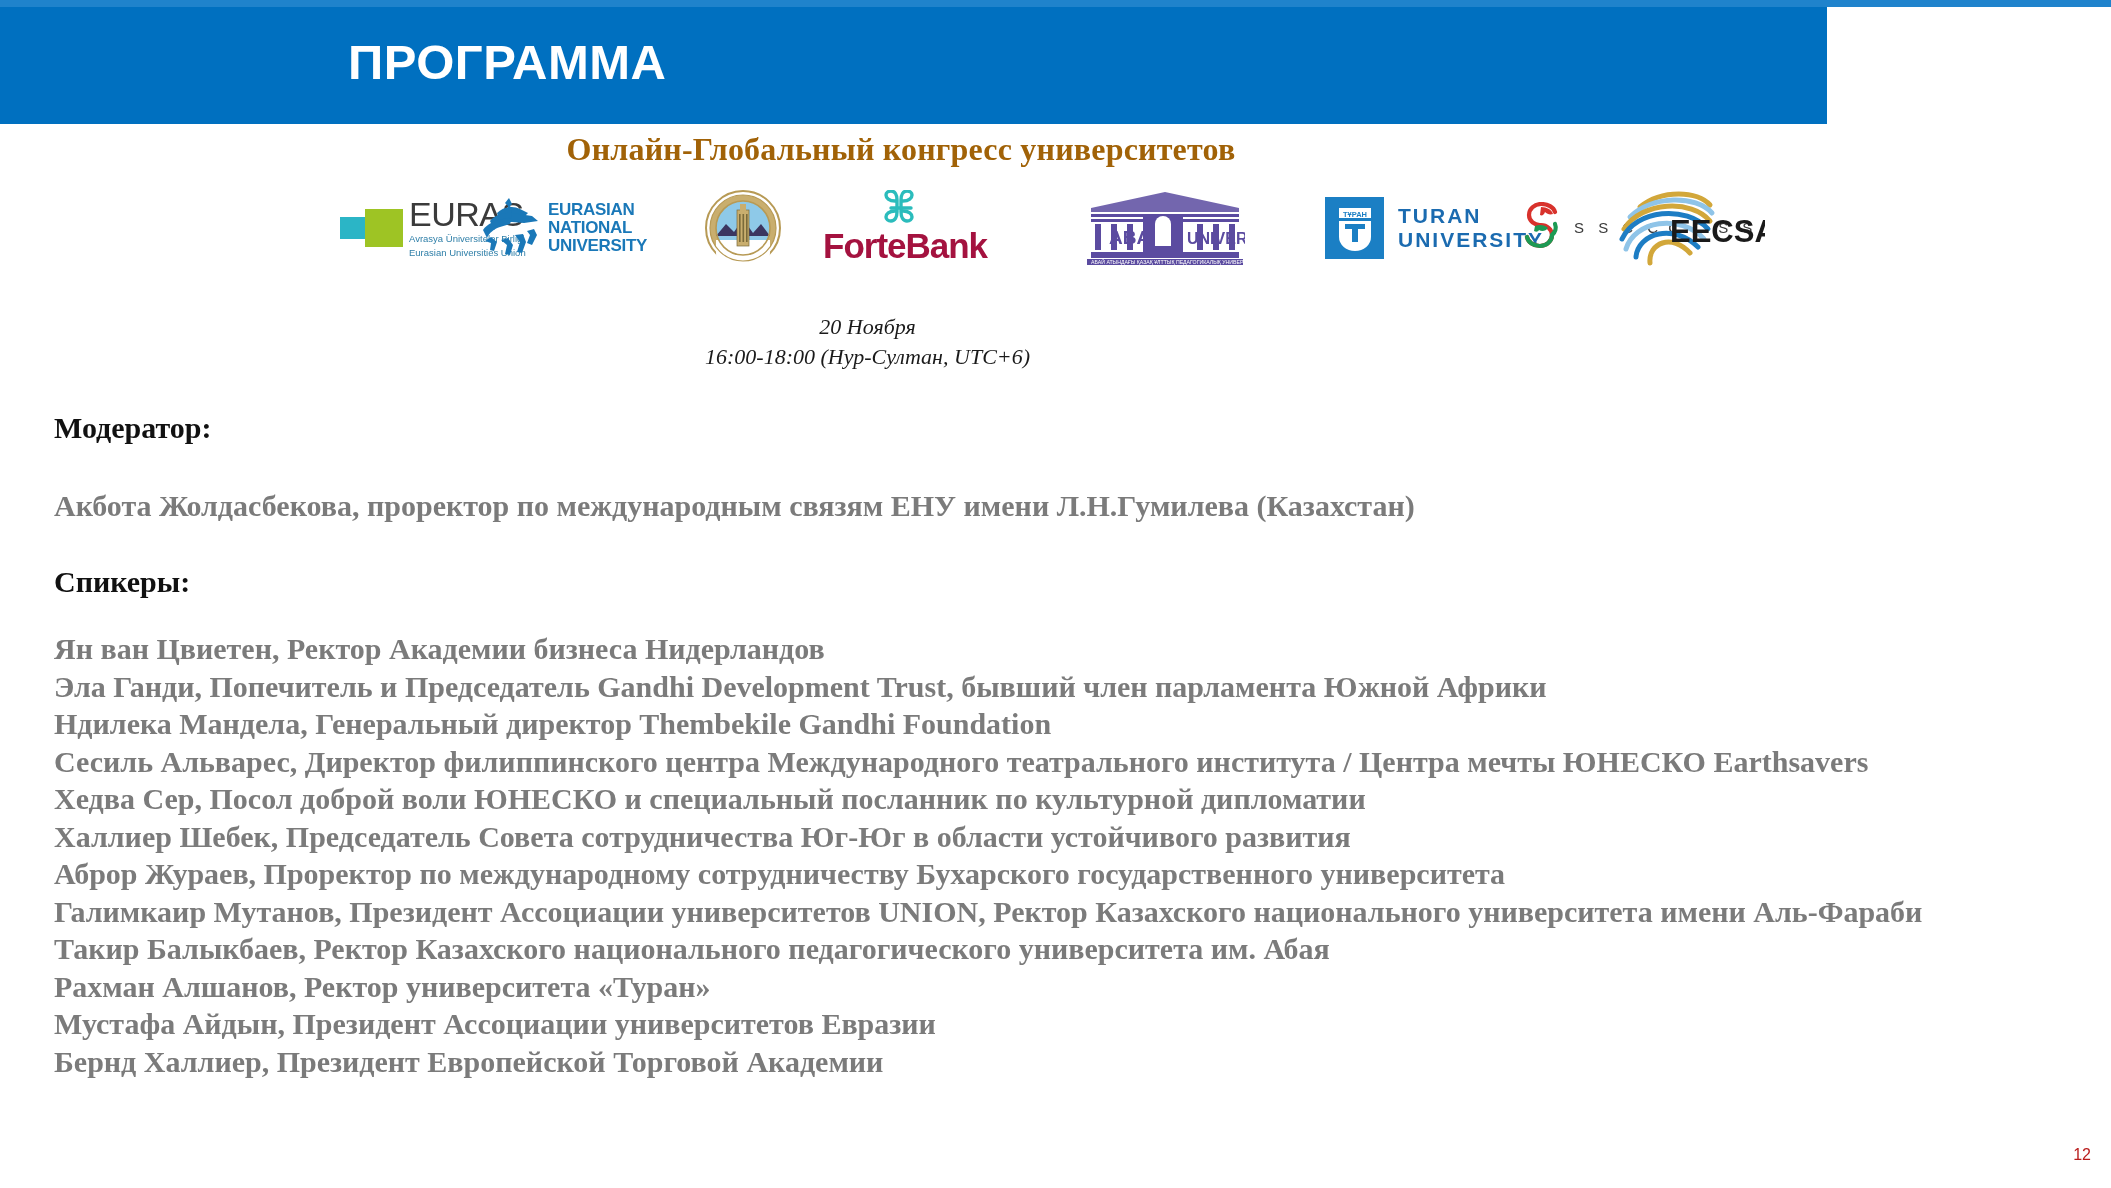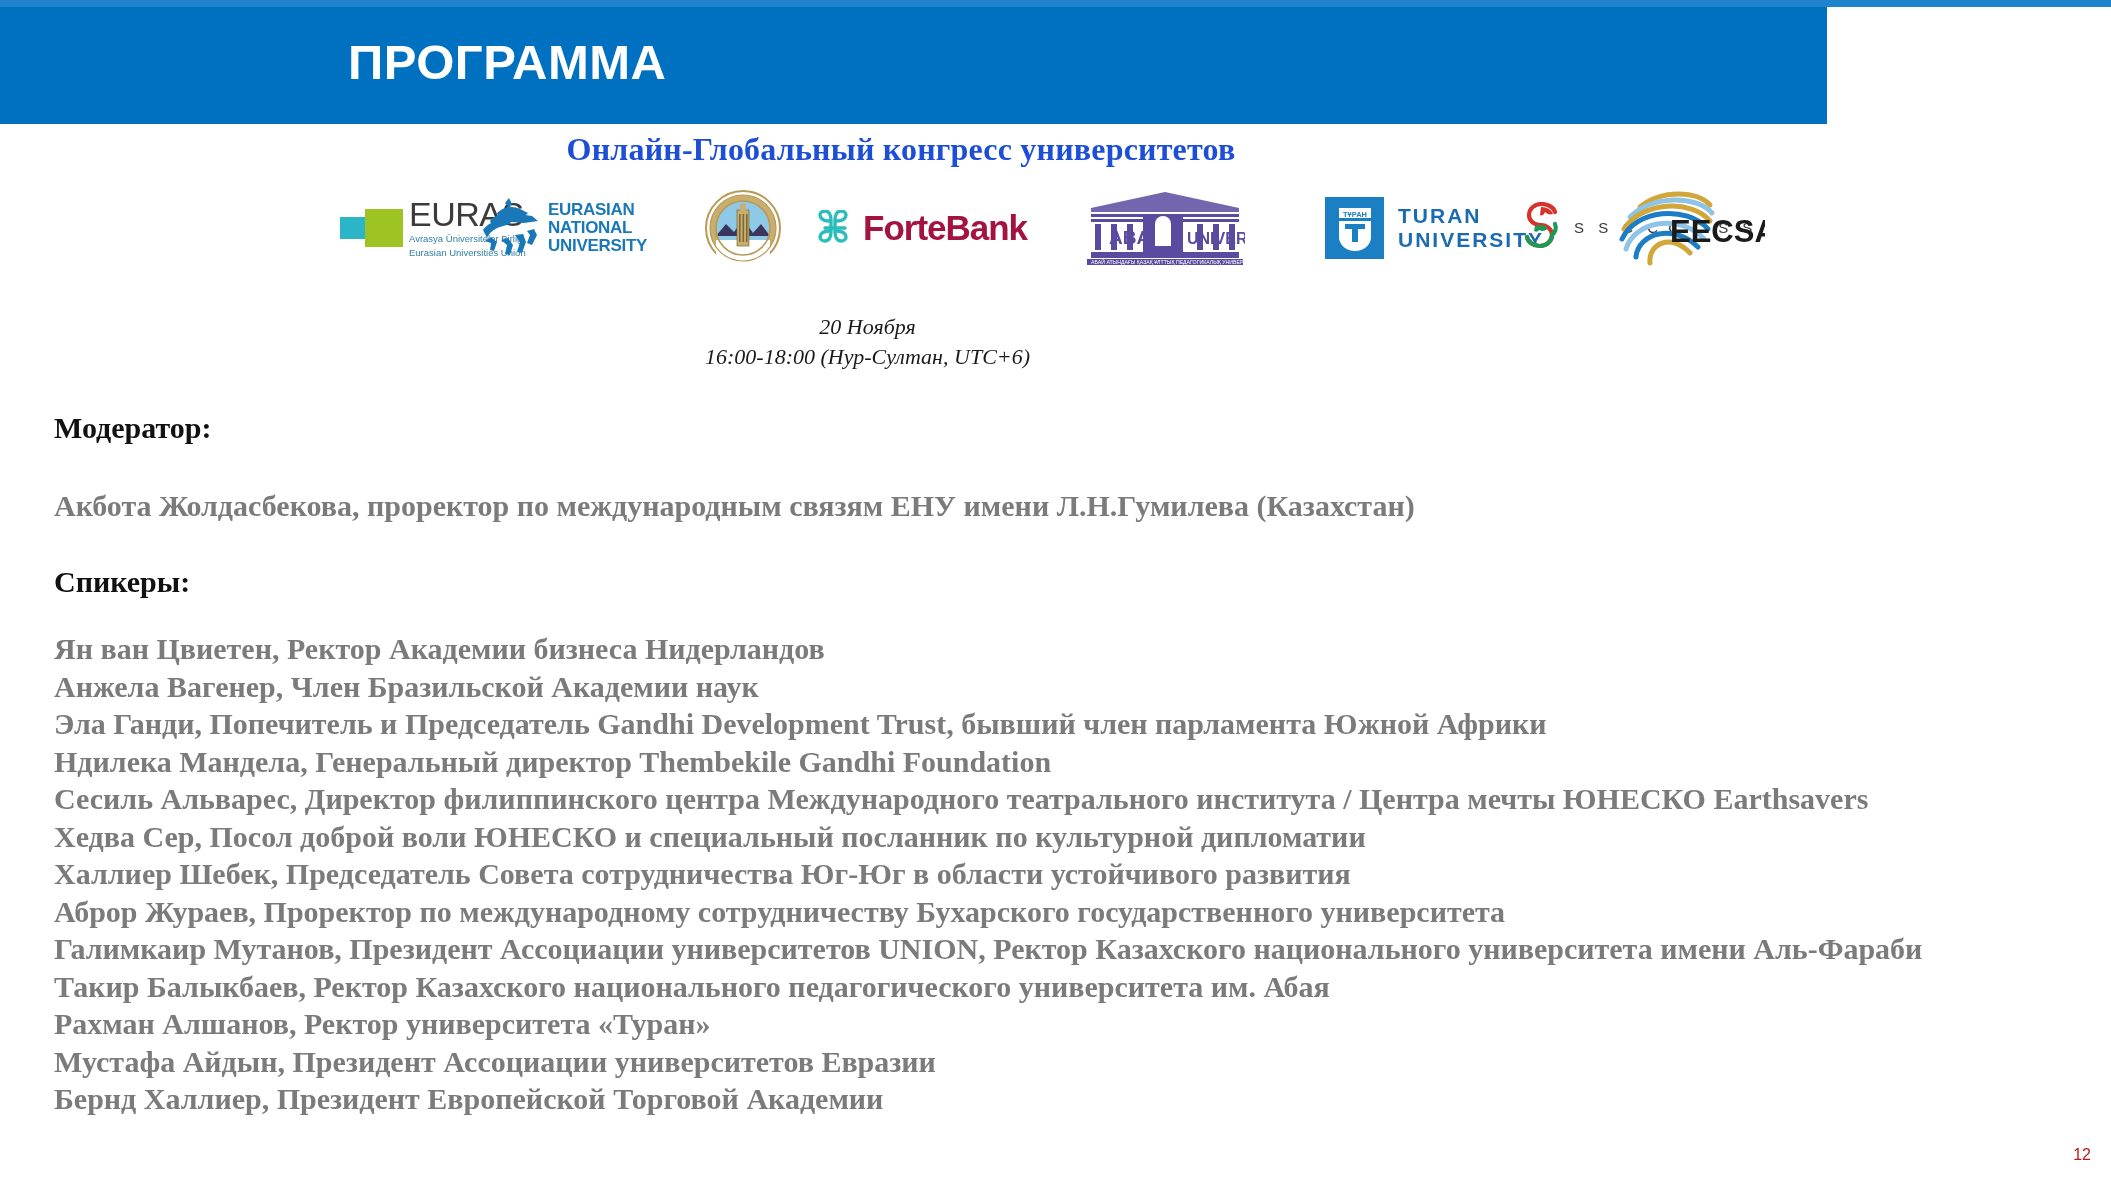--- a/index.html
+++ b/index.html
@@ -44,21 +44,21 @@
 
   
   .congress-title {
     position: absolute;
     left: 0;
     top: 131px;
     width: 1802px;
     text-align: center;
     font-weight: bold;
     font-size: 32px;
-    color: #1d4ed8;
+    color: #a16207;
     letter-spacing: 0.2px;
   }
 
   
   .logos-row {
     position: absolute;
     left: 340px;
     top: 182px;
     width: 1580px;
     height: 92px;
@@ -95,21 +95,21 @@
     font-weight: bold; font-size: 17px; color: #1a78b8; line-height: 1.05;
     letter-spacing: -0.3px; margin-left: 3px; white-space: nowrap;
   }
 
   
   .logo-kaznu { left: 365px; }
   .kaznu-seal { width: 76px; height: 76px; }
 
   
   .logo-forte { left: 475px; }
-  .forte-wrap { display:flex; align-items:center; }
+  .forte-wrap { display:flex; align-items:center;flex-direction:column; }
   .forte-mark { width: 40px; height: 36px; }
   .forte-text {
     font-family: "Liberation Sans", "DejaVu Sans", sans-serif;
     font-weight: bold; font-size: 35px; color: #a4123f; letter-spacing: -1px;
     margin-left: 8px; white-space: nowrap;
   }
 
   
   .logo-abai { left: 745px; }
 
@@ -354,21 +354,20 @@
   <div>20 Ноября</div>
   <div>16:00-18:00 (Нур-Султан, UTC+6)</div>
 </div>
 
 <div class="section-heading heading-moderator">Модератор:</div>
 <div class="moderator-line">Акбота Жолдасбекова, проректор по международным связям ЕНУ имени Л.Н.Гумилева (Казахстан)</div>
 
 <div class="section-heading heading-speakers">Спикеры:</div>
 <div class="speaker-list">
   <div class="speaker-line">Ян ван Цвиетен, Ректор Академии бизнеса Нидерландов</div>
-  <div class="speaker-line">Анжела Вагенер, Член Бразильской Академии наук</div>
   <div class="speaker-line">Эла Ганди, Попечитель и Председатель Gandhi Development Trust, бывший член парламента Южной Африки</div>
   <div class="speaker-line">Ндилека Мандела, Генеральный директор Thembekile Gandhi Foundation</div>
   <div class="speaker-line">Сесиль Альварес, Директор филиппинского центра Международного театрального института / Центра мечты ЮНЕСКО Earthsavers</div>
   <div class="speaker-line">Хедва Сер, Посол доброй воли ЮНЕСКО и специальный посланник по культурной дипломатии</div>
   <div class="speaker-line">Халлиер Шебек, Председатель Совета сотрудничества Юг-Юг в области устойчивого развития</div>
   <div class="speaker-line">Аброр Жураев, Проректор по международному сотрудничеству Бухарского государственного университета</div>
   <div class="speaker-line">Галимкаир Мутанов, Президент Ассоциации университетов UNION, Ректор Казахского национального университета имени Аль-Фараби</div>
   <div class="speaker-line">Такир Балыкбаев, Ректор Казахского национального педагогического университета им. Абая</div>
   <div class="speaker-line">Рахман Алшанов, Ректор университета «Туран»</div>
   <div class="speaker-line">Мустафа Айдын, Президент Ассоциации университетов Евразии</div>

